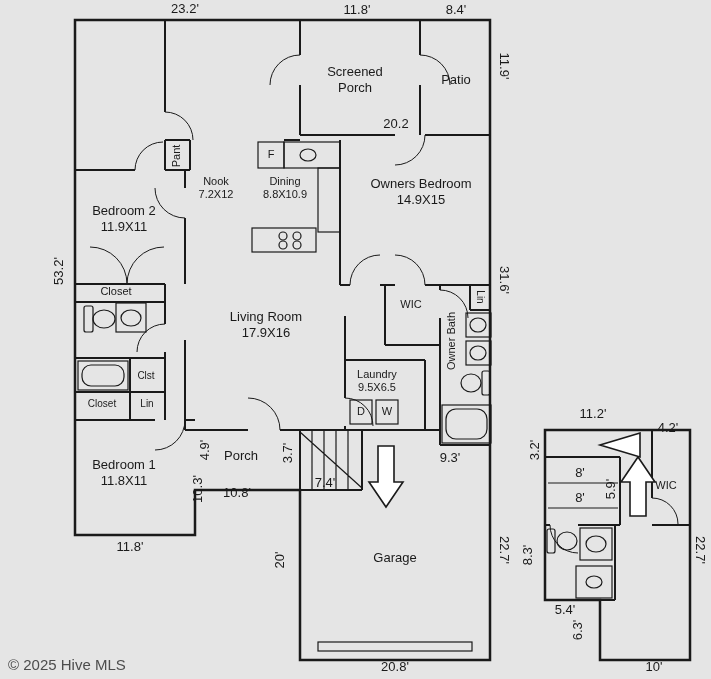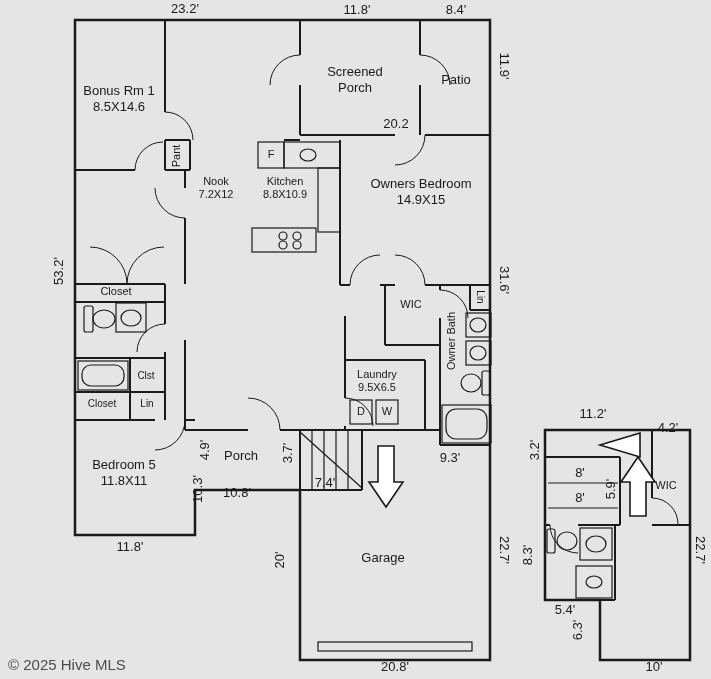--- a/index.html
+++ b/index.html
@@ -185,58 +185,62 @@
   <div class="lbl rl" style="left:535px;top:450px">3.2'</div>
   <div class="lbl" style="left:580px;top:473px">8'</div>
   <div class="lbl" style="left:580px;top:498px">8'</div>
   <div class="lbl rl" style="left:611px;top:489px">5.9'</div>
   <div class="lbl rl" style="left:528px;top:555px">8.3'</div>
   <div class="lbl rr" style="left:700px;top:550px">22.7'</div>
   <div class="lbl" style="left:565px;top:610px">5.4'</div>
   <div class="lbl rl" style="left:578px;top:630px">6.3'</div>
   <div class="lbl" style="left:654px;top:667px">10'</div>
 
-  <div class="lbl" style="left:119px;top:99px">
-    <span>Bonus Rm 1</span>
-    <span>8.5X14.6</span>
-  </div>
   <div class="lbl wrap" style="left:355px;top:80px;width:76px">
     <span>Screened Porch</span>
   </div>
   <div class="lbl" style="left:396px;top:124px">20.2</div>
   <div class="lbl" style="left:456px;top:80px">Patio</div>
   <div class="lbl rl sm" style="left:177px;top:156px">Pant</div>
   <div class="lbl sm" style="left:271px;top:155px">F</div>
   <div class="lbl sm" style="left:216px;top:188px">
     <span>Nook</span>
     <span>7.2X12</span>
   </div>
   <div class="lbl sm" style="left:285px;top:188px">
-    <span>Kitchen</span>
+    <span>Dining</span>
     <span>8.8X10.9</span>
   </div>
   <div class="lbl" style="left:421px;top:192px">
     <span>Owners Bedroom</span>
     <span>14.9X15</span>
   </div>
+  <div class="lbl" style="left:124px;top:219px">
+    <span>Bedroom 2</span>
+    <span>11.9X11</span>
+  </div>
   <div class="lbl sm" style="left:116px;top:292px">Closet</div>
+  <div class="lbl" style="left:266px;top:325px">
+    <span>Living Room</span>
+    <span>17.9X16</span>
+  </div>
   <div class="lbl sm" style="left:411px;top:305px">WIC</div>
   <div class="lbl rr xs" style="left:480px;top:297px">Lin</div>
   <div class="lbl rl sm" style="left:452px;top:341px">Owner Bath</div>
   <div class="lbl xs" style="left:146px;top:376px">Clst</div>
   <div class="lbl xs" style="left:102px;top:404px">Closet</div>
   <div class="lbl xs" style="left:147px;top:404px">Lin</div>
   <div class="lbl sm" style="left:377px;top:381px">
     <span>Laundry</span>
     <span>9.5X6.5</span>
   </div>
   <div class="lbl sm" style="left:361px;top:412px">D</div>
   <div class="lbl sm" style="left:387px;top:412px">W</div>
   <div class="lbl" style="left:124px;top:473px">
-    <span>Bedroom 5</span>
+    <span>Bedroom 1</span>
     <span>11.8X11</span>
   </div>
   <div class="lbl" style="left:241px;top:456px">Porch</div>
-  <div class="lbl" style="left:383px;top:558px">Garage</div>
+  <div class="lbl" style="left:395px;top:558px">Garage</div>
   <div class="lbl sm" style="left:666px;top:486px">WIC</div>
 
   <div class="lbl copy" style="left:8px;top:656px">© 2025 Hive MLS</div>
 </div>
 
 </body></html>

